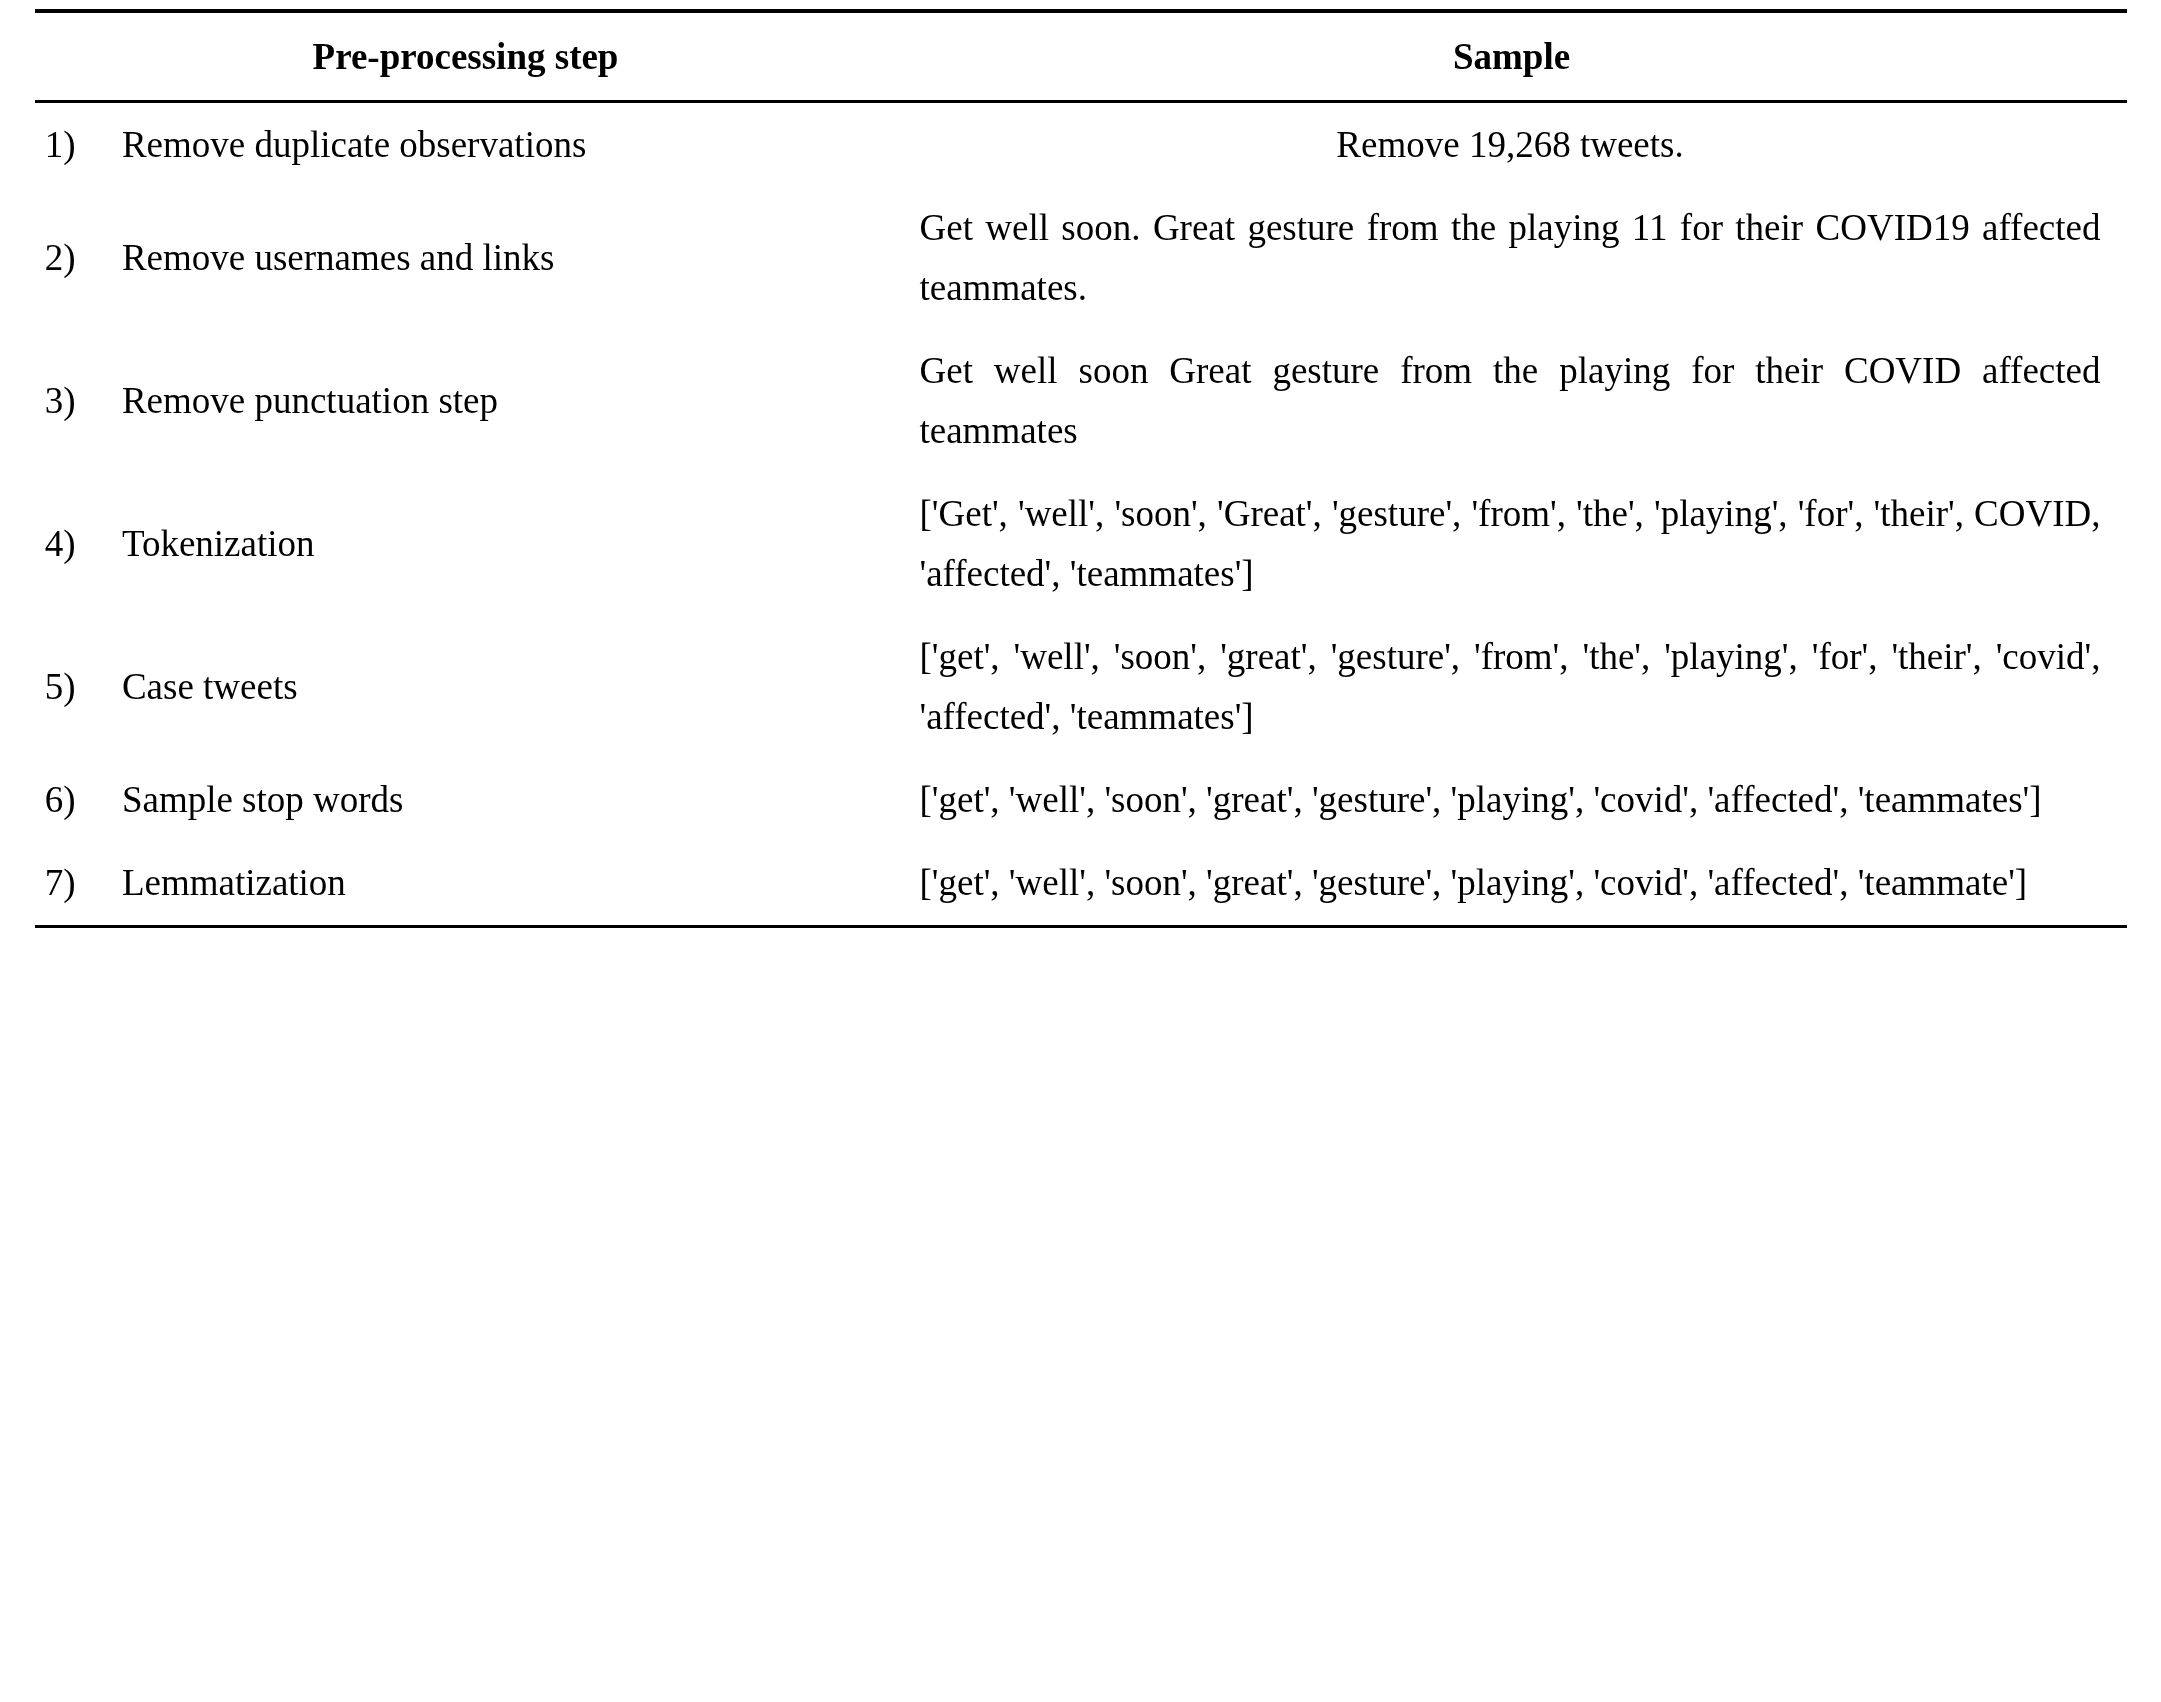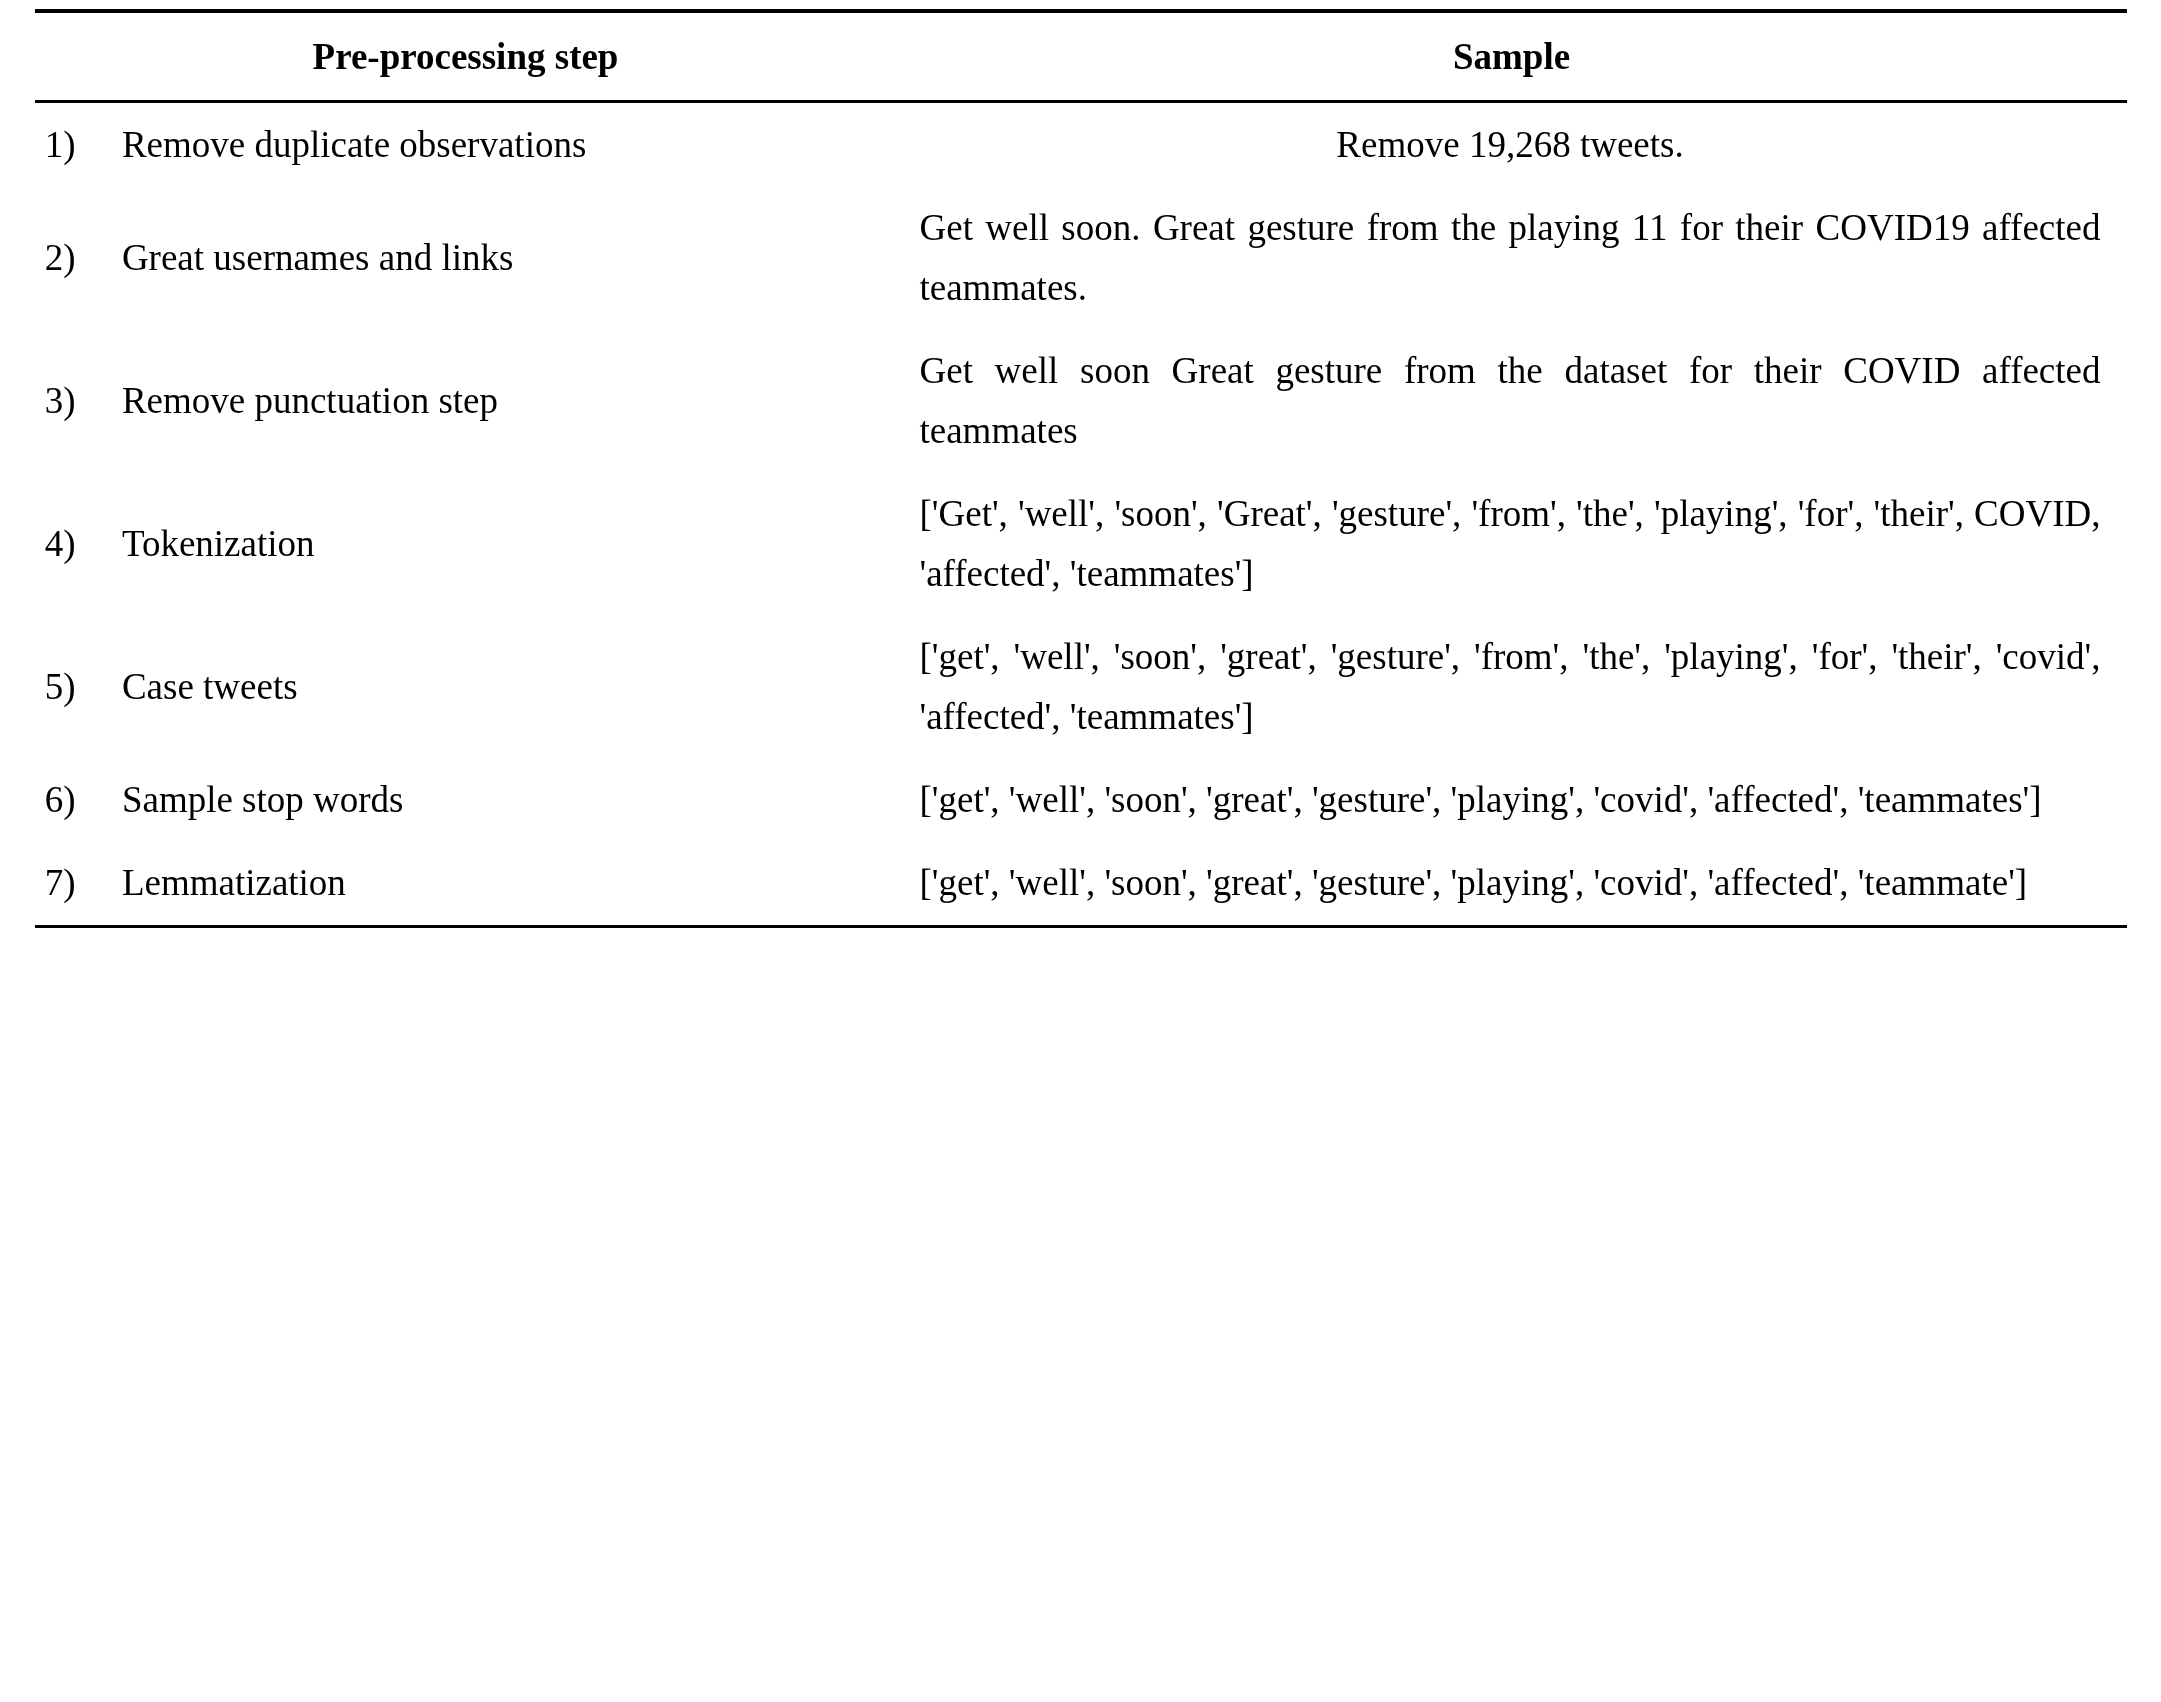--- a/index.html
+++ b/index.html
@@ -125,28 +125,28 @@
       <tbody>
         <tr>
           <td class="num">1)</td>
           <td class="step">Remove duplicate observations</td>
           <td class="out nojust">Remove 19,268 tweets.</td>
         </tr>
 
 
         <tr>
           <td class="num align-mid">2)</td>
-          <td class="step align-mid">Great usernames and links</td>
+          <td class="step align-mid">Remove usernames and links</td>
           <td class="out">Get well soon. Great gesture from the playing 11 for their COVID19 affected teammates.</td>
         </tr>
 
         <tr>
           <td class="num align-mid">3)</td>
           <td class="step align-mid">Remove punctuation step</td>
-          <td class="out">Get well soon Great gesture from the dataset for their COVID affected teammates</td>
+          <td class="out">Get well soon Great gesture from the playing for their COVID affected teammates</td>
         </tr>
 
         <tr>
           <td class="num align-mid">4)</td>
           <td class="step align-mid">Tokenization</td>
           <td class="out">['Get', 'well', 'soon', 'Great', 'gesture', 'from', 'the', 'playing', 'for', 'their', COVID, 'affected', 'teammates']</td>
         </tr>
 
         <tr>
           <td class="num align-mid">5)</td>

